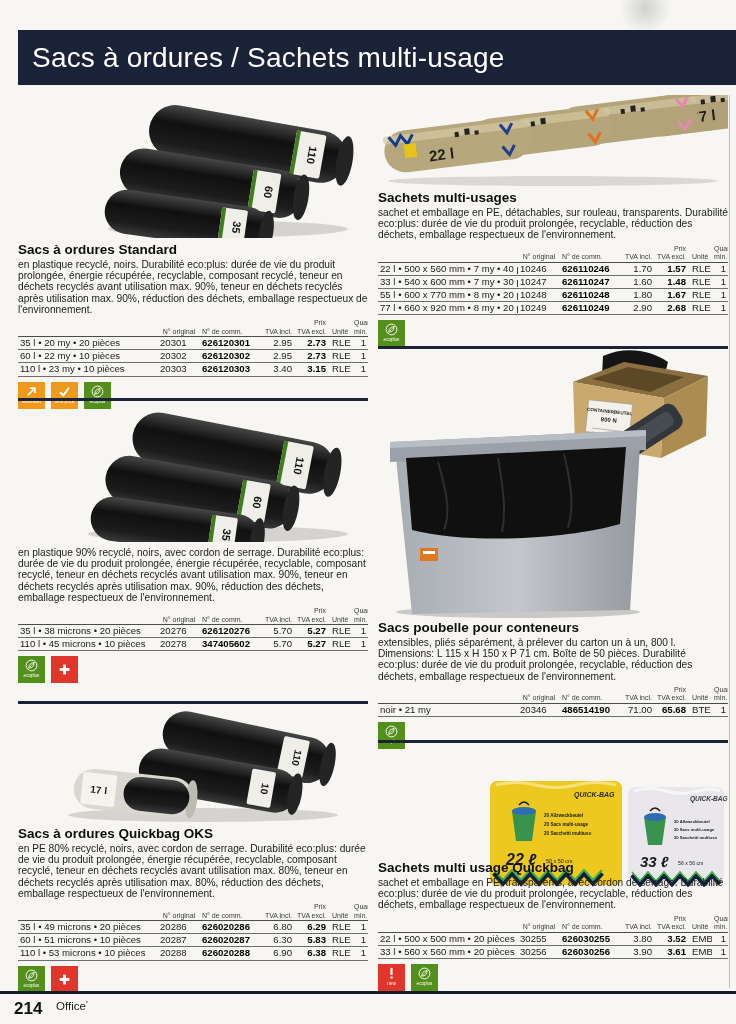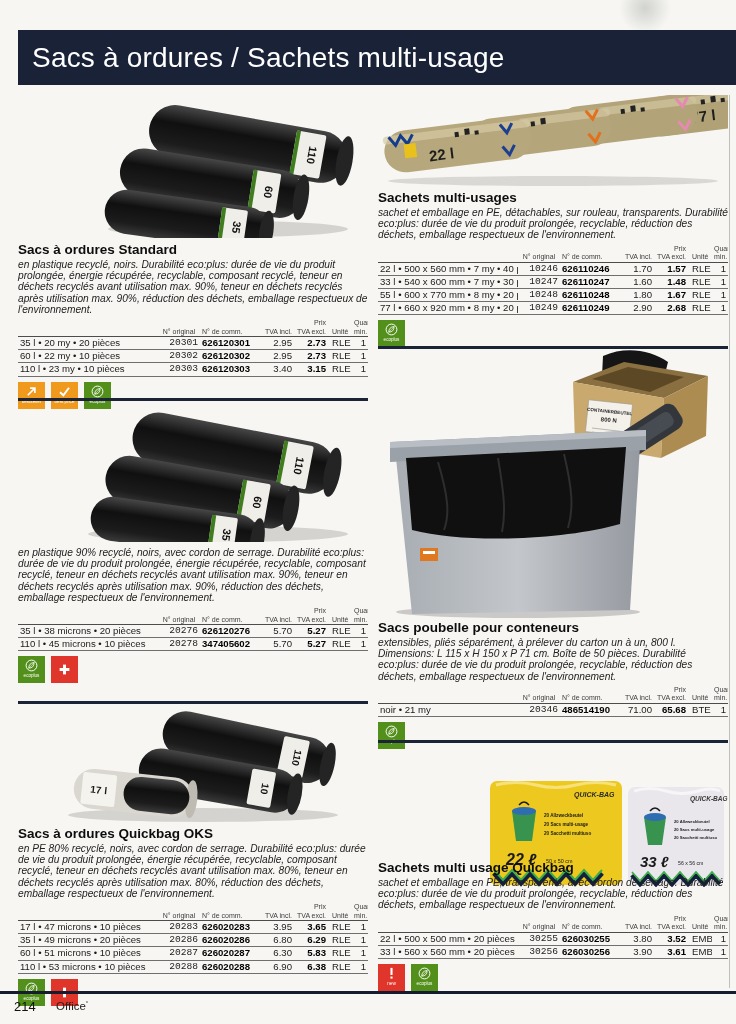--- a/index.html
+++ b/index.html
@@ -19,58 +19,58 @@
   
   .page-header {
     left:18px; top:30px; width:718px; height:55px;
     background:#1a2238; color:#fff;
     display:flex; align-items:center; padding-left:14px;
     font-size:28px; font-weight:500; letter-spacing:.2px;
   }
   
   .sec { width:350px; }
   .ptitle { font-size:13.5px; line-height:15px; font-weight:bold; color:#0d0d0d; }
-  .pdesc  { font-size:10.2px; line-height:11.2px; color:#222; margin:2px 0 4px 0;font-style:italic; }
+  .pdesc  { font-size:10.2px; line-height:11.2px; color:#222; margin:2px 0 4px 0; }
   
   table { width:100%; border-collapse:collapse; table-layout:fixed; margin-top:2px; }
   th,td { white-space:nowrap; overflow:hidden; }
   thead th { font-size:7px; line-height:7.5px; font-weight:normal; color:#3c3c3c;
              vertical-align:bottom; padding:0 2px 1px 2px; }
   thead tr.h2 th { border-bottom:1px solid #4c4c4c; }
   thead th.prix { text-align:center; }
   thead tr.h1 th { text-align:right; }
   thead tr.h2 th:nth-child(2){ text-align:center; }
   thead tr.h2 th:nth-child(3){ text-align:left; }
   thead tr.h2 th:nth-child(4), thead tr.h2 th:nth-child(5){ text-align:right; }
   thead tr.h2 th:nth-child(6){ text-align:left; padding-left:4px; }
   thead tr.h2 th:nth-child(7){ text-align:right; }
   tbody td { font-size:9.6px; line-height:10.2px; color:#1b1b1b;
              padding:1px 2px; border-bottom:1px solid #6f6f6f; }
   tbody td:nth-child(1){ text-align:left; }
-  tbody td:nth-child(2){ text-align:right;font-family:Liberation Mono, monospace; }
+  tbody td:nth-child(2){ text-align:left; }
   tbody td:nth-child(3){ font-weight:bold; color:#000; }
   tbody td:nth-child(4){ text-align:right; }
   tbody td:nth-child(5){ text-align:right; font-weight:bold; color:#000; }
   tbody td:nth-child(6){ text-align:right; padding-left:4px; }
   tbody td:nth-child(7){ text-align:right; }
   
   .badges { display:flex; gap:6px; margin-top:5px; }
   .badge { width:27px; height:27px; display:flex; flex-direction:column;
            align-items:center; justify-content:flex-start; padding-top:2px; }
   .badge svg.gl { width:15px; height:15px; display:block; }
   .badge .blabel { font-size:4.6px; line-height:6px; color:#fff; text-align:center; width:100%; }
   .b-orange { background:#ef9a1d; }
   .b-green  { background:#538f1b; }
   .b-red    { background:#e0352b; }
   .badge.center { justify-content:center; padding-top:0; }
   
   .divider { height:3px; background:#1b2336; }
   .vrule { width:1px; background:#bfbfbd; }
   .footer-line { height:2.5px; background:#151c2e; }
-  .pagenum { font-size:13px; font-weight:normal; color:#111; }
+  .pagenum { font-size:17px; font-weight:bold; color:#111; }
   .brand { font-size:11.5px; color:#222; }
   .brand sup { font-size:6px; }
   svg text { font-family:"Liberation Sans", sans-serif; }
 </style>
 </head>
 <body>
 
 <svg width="0" height="0" style="position:absolute">
   <defs>
     <linearGradient id="gradBlack" x1="0" y1="0" x2="0" y2="1">
@@ -359,29 +359,20 @@
             <th>N° original</th>
             <th>N° de comm.</th>
             <th>TVA incl.</th>
             <th>TVA excl.</th>
             <th>Unité</th>
             <th>min.</th>
           </tr>
       </thead>
       <tbody>
         <tr>
-            <td>17 l • 47 microns • 10 pièces</td>
-            <td>20283</td>
-            <td>626020283</td>
-            <td>3.95</td>
-            <td>3.65</td>
-            <td>RLE</td>
-            <td>1</td>
-          </tr>
-        <tr>
             <td>35 l • 49 microns • 20 pièces</td>
             <td>20286</td>
             <td>626020286</td>
             <td>6.80</td>
             <td>6.29</td>
             <td>RLE</td>
             <td>1</td>
           </tr>
         <tr>
             <td>60 l • 51 microns • 10 pièces</td>

